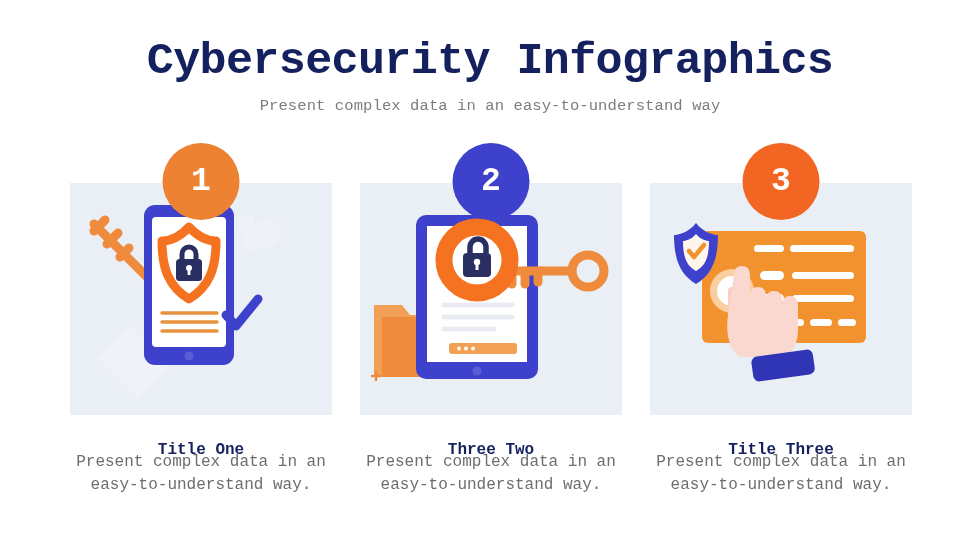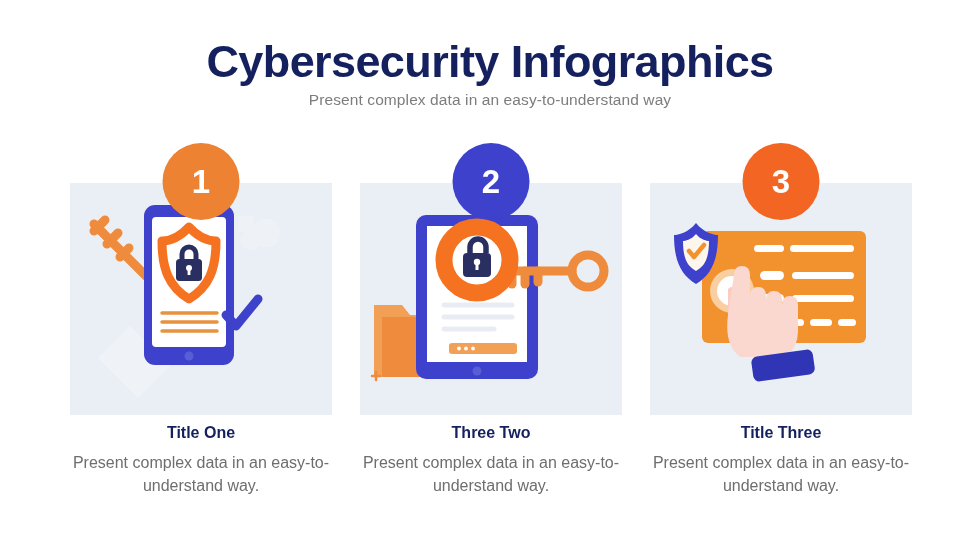--- a/index.html
+++ b/index.html
@@ -13,40 +13,41 @@
     font-family: "Liberation Sans", sans-serif;
     overflow: hidden;
     position: relative;
   }
   #slide {
     position: absolute;
     left: 0; top: 0;
     width: 980px;
     height: 391px;
     background: #ffffff;
+    font-family: Liberation Mono, monospace;
   }
 
   
   #header {
     position: absolute;
     left: 0;
     top: 38px;
     width: 980px;
     text-align: center;
   }
   #main-title {
     font-size: 45px;
     font-weight: bold;
     color: #15215e;
     letter-spacing: -0.6px;
     line-height: 1.05;
     margin: 0;
   }
   #subtitle {
-    margin-top: 6px;
+    margin-top: 12px;
     font-size: 15.5px;
     color: #7d7d7d;
     letter-spacing: 0.1px;
   }
 
   
   #cards {
     position: absolute;
     left: 70px;
     top: 143px;
@@ -97,21 +98,21 @@
     position: absolute;
     left: 0;
     top: 40px;
     width: 262px;
     height: 232px;
   }
 
   .card-title {
     position: absolute;
     left: 0;
-    top: 281px;
+    top: 298px;
     width: 262px;
     text-align: center;
     font-size: 16px;
     font-weight: bold;
     color: #15215e;
   }
   .card-desc {
     position: absolute;
     left: -4px;
     top: 308px;

